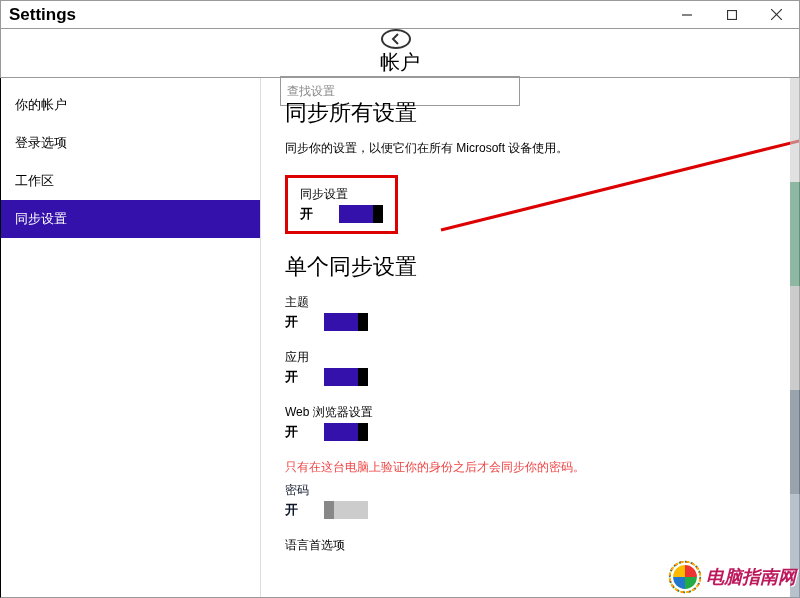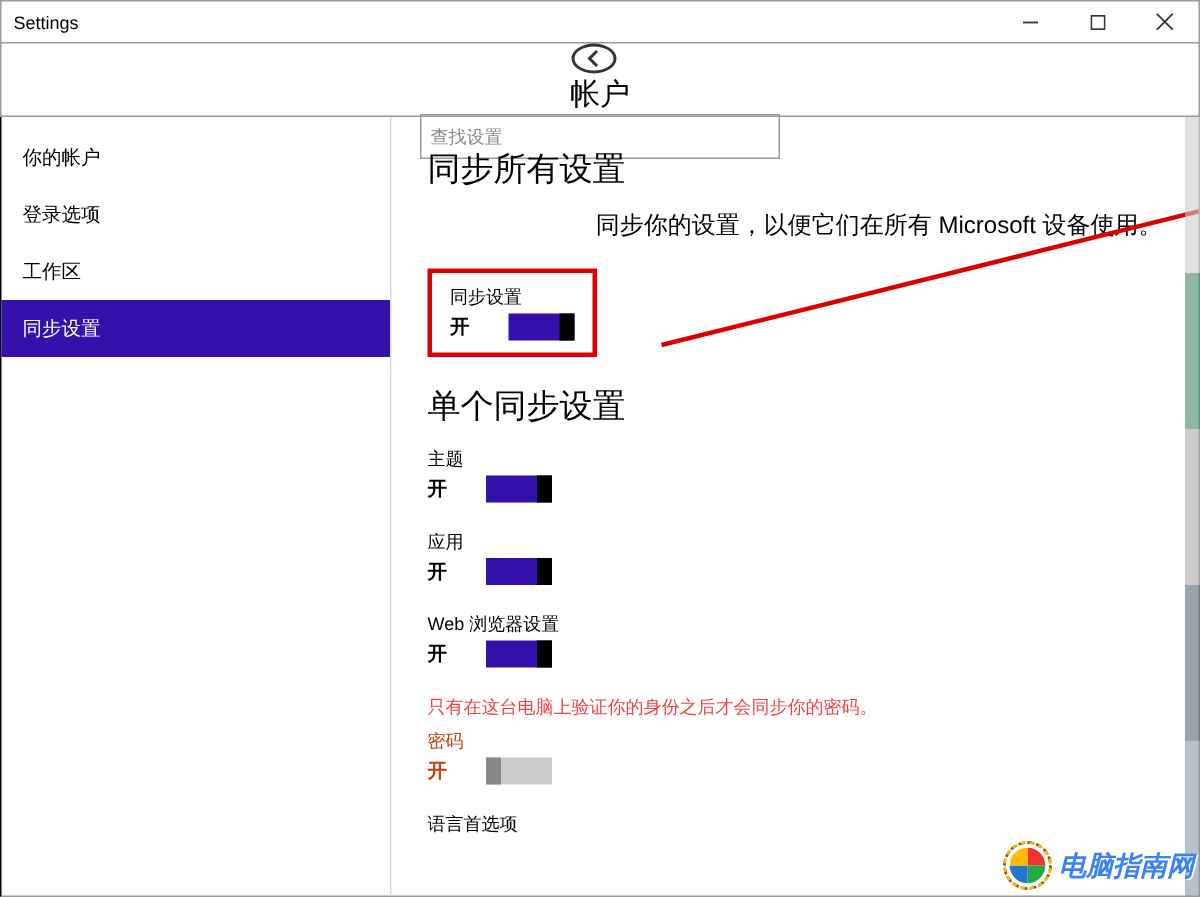--- a/index.html
+++ b/index.html
@@ -1,49 +1,49 @@
 <!DOCTYPE html>
 <html><head>
 <meta charset="utf-8">
 <style>
   * { box-sizing: border-box; margin: 0; padding: 0; font-family: "Microsoft YaHei", "Segoe UI", sans-serif; }
   body { width: 800px; height: 598px; background: #fff; color: #000; font-size: 13px; overflow: hidden; position: relative; }
   .titlebar { height: 28px; display: flex; align-items: center; padding-left: 8px; border-top: 1px solid #999; border-left: 1px solid #999; border-right: 1px solid #999; }
-  .titlebar .title { flex: 1; font-size: 12px; }
+  .titlebar .title { flex: 1; font-size: 17px; font-weight: bold; }
   .win-btns { display: flex; }
   .win-btn { width: 45px; height: 28px; display: flex; align-items: center; justify-content: center; font-size: 12px; }
   .win-btn svg { stroke: #333; }
   .header { height: 50px; border: 1px solid #999; display: flex; align-items: center; padding: 0 12px; flex-direction: column; }
   .back-btn { width: 30px; height: 30px; border: 2px solid #333; border-radius: 50%; display: flex; align-items: center; justify-content: center; margin-right: 8px; }
   .back-btn svg { stroke: #333; fill: none; }
   .header-title { font-size: 20px; flex: 1; }
   .search-box { width: 240px; height: 28px; border: 1px solid #999; padding: 14px 6px; font-size: 12px; color: #888; display: flex; align-items: center; }
   .body { display: flex; height: calc(598px - 78px); border-left: 1px solid #000000; border-right: 1px solid #999; border-bottom: 1px solid #999; }
   .sidebar { width: 260px; border-right: 1px solid #ddd; padding-top: 8px; }
   .side-item { height: 38px; display: flex; align-items: center; padding-left: 14px; font-size: 13px; cursor: default; }
   .side-item.active { background: #3311aa; color: #fff; }
   .content { flex: 1; padding: 20px 24px 0 24px; position: relative; overflow: hidden; }
   .section-title { font-size: 22px; font-weight: 400; margin-bottom: 12px; }
-  .desc { font-size: 16px; margin-bottom: 18px; text-align: right; }
+  .desc { font-size: 12px; margin-bottom: 18px; }
   .setting-block { margin-bottom: 18px; }
   .setting-label { font-size: 12px; margin-bottom: 2px; }
   .setting-row { display: flex; align-items: center; gap: 26px; }
   .state-text { font-size: 13px; font-weight: 600; }
   .toggle { width: 44px; height: 18px; background: #3311aa; position: relative; }
   .toggle .knob { position: absolute; right: 0; top: 0; width: 10px; height: 18px; background: #000; }
   .toggle.off { background: #ccc; }
   .toggle.off .knob { left: 0; right: auto; background: #888; }
   .highlight-box { border: 3px solid #d00; padding: 8px 12px 8px 12px; display: inline-block; margin-bottom: 18px; }
   .warning { color: #ef4444; font-size: 12px; margin: 8px 0 6px 0; }
-  .disabled .setting-label, .disabled .state-text { color: #c2410c; }
+  .disabled .setting-label, .disabled .state-text { color: #0f172a; }
   
   .arrow { position: absolute; top: 42px; left: 170px; pointer-events: none; }
   
   .watermark { position: absolute; right: 4px; bottom: 4px; display: flex; align-items: center; gap: 4px; }
-  .watermark-text { color: #3b82f6; font-weight: bold; font-size: 18px; font-style: italic; text-shadow: 1px 1px 0 #fff; }
+  .watermark-text { color: #be185d; font-weight: bold; font-size: 18px; font-style: italic; text-shadow: 1px 1px 0 #fff; }
   .watermark-logo { width: 34px; height: 34px; }
   
   .edge-strip { position: absolute; right: 0; top: 78px; width: 10px; height: 520px; background: linear-gradient(#ccc 0 20%, #486 20% 40%, #aaa 40% 60%, #567 60% 80%, #89a 80% 100%); opacity: .6; }
 </style>
 </head>
 <body>
 
 <div class="titlebar">
   <span class="title">Settings</span>
   <div class="win-btns">

